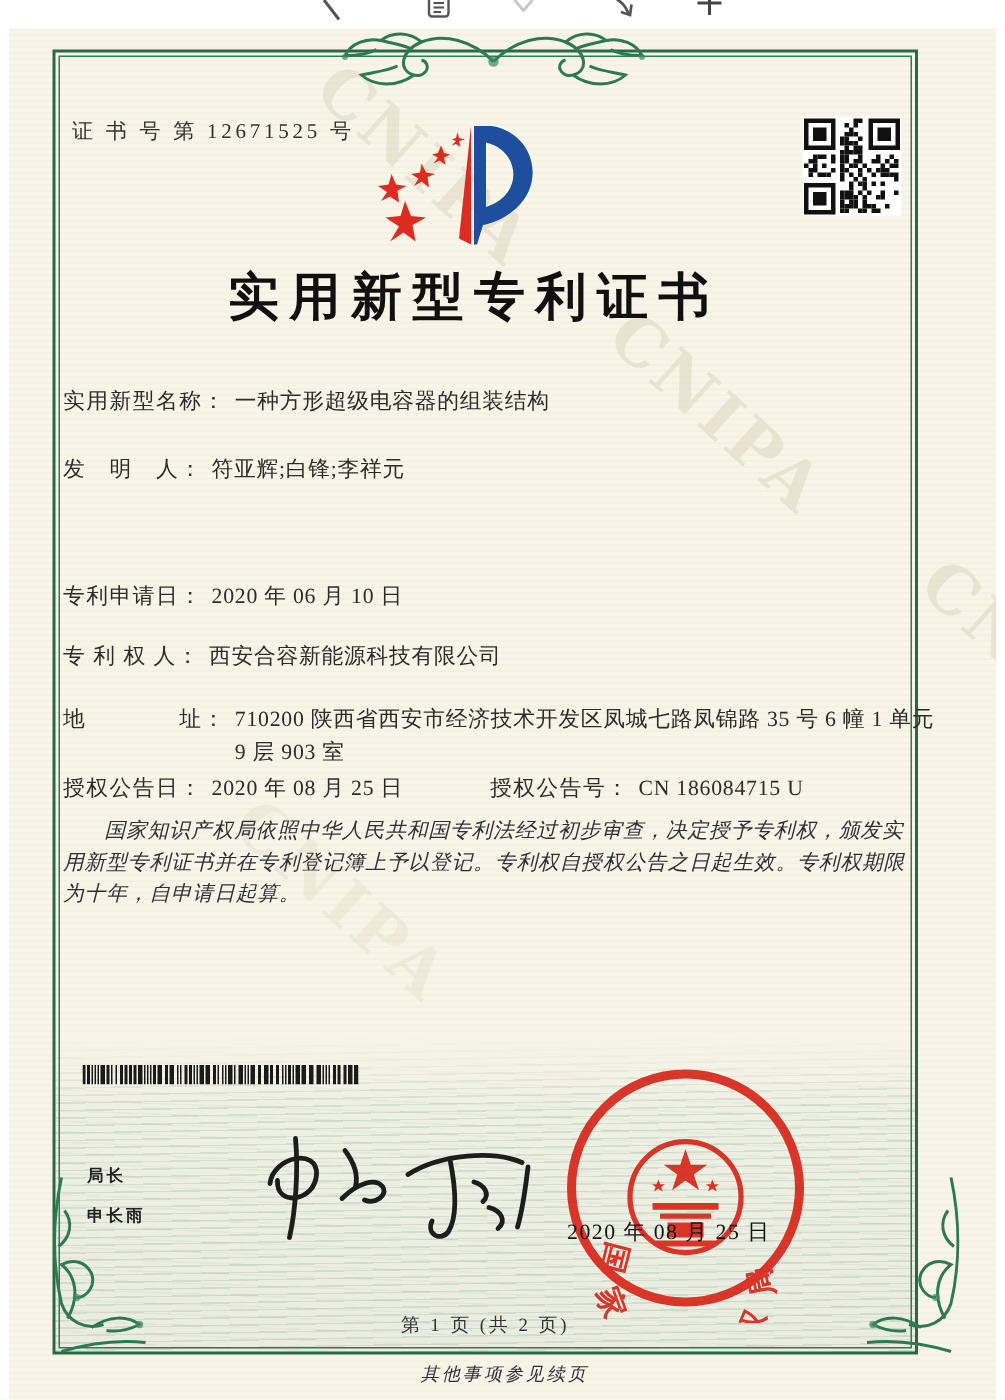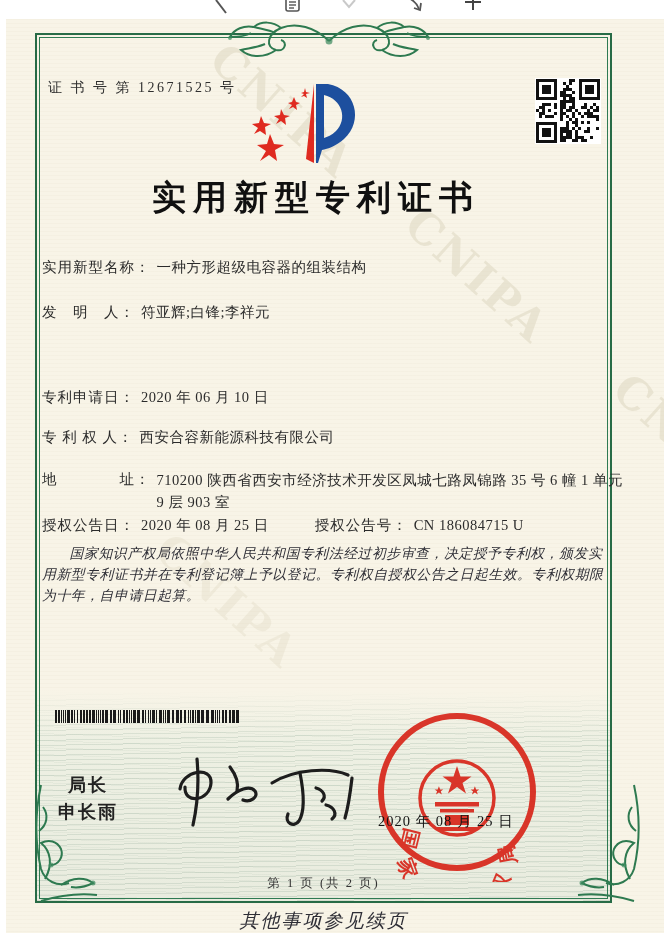--- a/index.html
+++ b/index.html
@@ -47,32 +47,32 @@
   .logo{position:absolute;left:238px;top:62px;z-index:4;}
   .qr{position:absolute;left:529px;top:59px;z-index:4;}
   .title{
     position:absolute;left:55px;top:156px;width:510px;z-index:4;text-align:center;
     font-size:34px;font-weight:bold;color:#101010;letter-spacing:7px;
   }
   .row{position:absolute;left:36px;z-index:4;font-size:14.5px;color:#2b2b2b;white-space:nowrap;}
   .row .lbl{letter-spacing:1px;}
   .row .val{margin-left:6px;letter-spacing:.5px;}
   .row .val-wrap{display:inline-block;vertical-align:top;width:478px;white-space:normal;line-height:21.5px;margin-left:6px;letter-spacing:.5px;}
-  .grant2{margin-left:46px;}
+  .grant2{margin-left:58px;}
   .paras{position:absolute;left:36px;top:524px;width:566px;z-index:4;
     font-size:13.8px;line-height:21px;color:#2e2e36;font-style:italic;letter-spacing:.6px;}
   .paras p{margin:0;text-indent:2em;font-style:italic;}
   .barcode{position:absolute;left:49px;top:691px;z-index:4;}
   .signer{position:absolute;left:52px;top:753px;z-index:4;
-    font-family:Liberation Serif, serif;font-weight:bold;color:#222;font-size:18px;line-height:27px;letter-spacing:2px;text-align:center;}
+    font-family:Liberation Mono, monospace;font-weight:bold;color:#222;font-size:11px;line-height:27px;letter-spacing:2px;}
   .signature{position:absolute;left:160px;top:736px;z-index:4;}
   .seal{position:absolute;left:361px;top:683px;z-index:4;opacity:.93;}
   .seal-date{position:absolute;left:372px;top:793px;z-index:5;font-size:14.5px;color:#141414;letter-spacing:1px;white-space:nowrap;}
   .pageinfo{position:absolute;left:29px;top:856px;width:577px;text-align:center;z-index:4;font-size:12.5px;letter-spacing:2px;color:#333;}
-  .note{position:absolute;left:29px;top:889px;width:577px;text-align:center;z-index:4;font-size:19px;font-style:italic;letter-spacing:2px;color:#2e2e36;}
+  .note{position:absolute;left:42px;top:889px;width:577px;text-align:center;z-index:4;font-size:12px;font-style:italic;letter-spacing:2px;color:#2e2e36;}
 </style>
 </head>
 <body>
 
 <div class="toolbar">
   <div class="tb-ico" style="left:210px">
     <svg viewBox="0 0 22 24">
         <path d="M6 8 L16 21" stroke="#555" stroke-width="2" fill="none"></path>
       </svg>
   </div>

